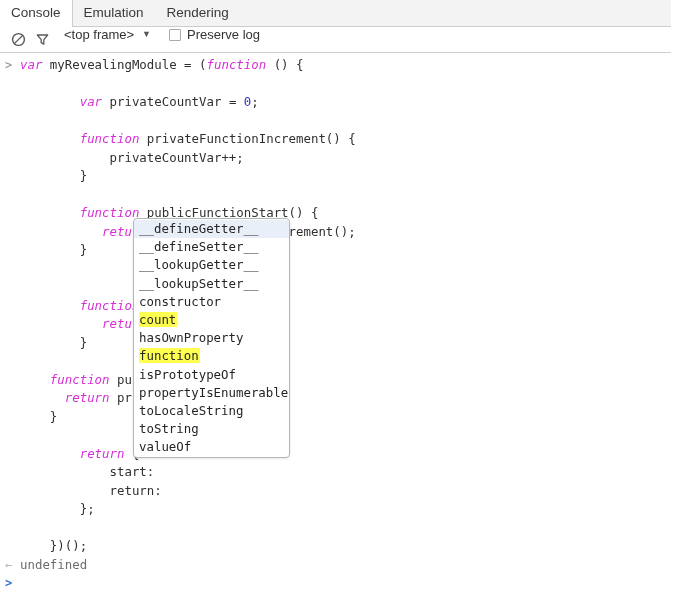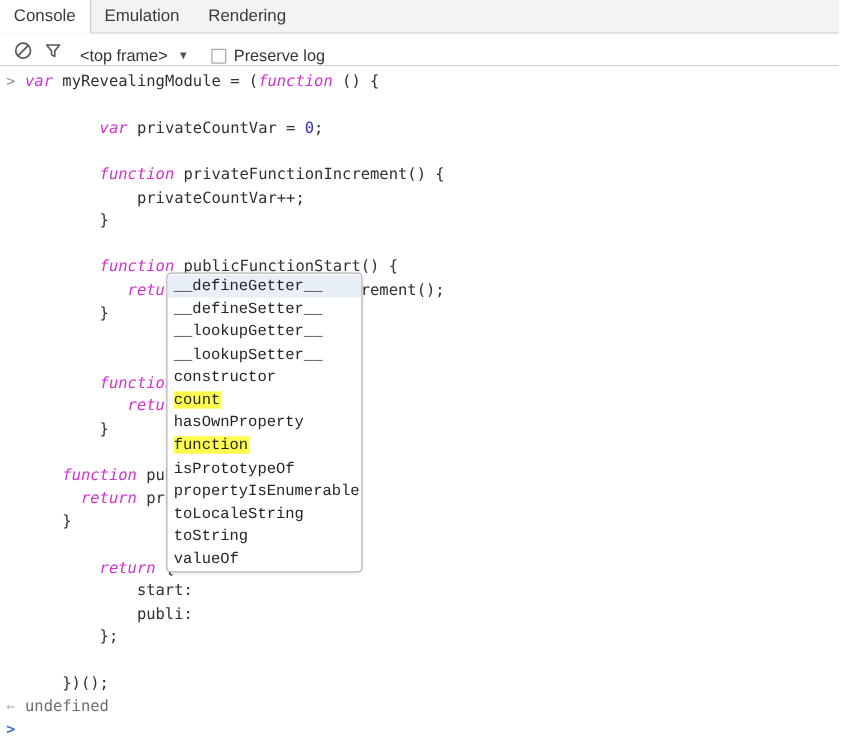--- a/index.html
+++ b/index.html
@@ -44,21 +44,21 @@
   .tab:first-child.active { border-left: none; }
 
   
   .toolbar {
     position: relative;
     height: 26px;
     width: 671px;
     background: #ffffff;
     border-bottom: 1px solid #cdcdcd;
     display: flex;
-    align-items: flex-end;
+    align-items: flex-start;
     padding-left: 6px;
   }
   .tbtn {
     width: 24px; height: 24px;
     display: flex; align-items: center; justify-content: center;
     cursor: default;
   }
   .frame-select {
     display: flex; align-items: center;
     margin-left: 10px;
@@ -144,21 +144,20 @@
     line-height: 18.2px;
     color: #252525;
     overflow: hidden;
   }
   .ac-item {
     height: 18.2px;
     padding-left: 5px;
     white-space: pre;
     cursor: default;
     user-select: none;
-    font-family: Liberation Mono, monospace;
   }
   .ac-item.selected { background: #e8eff9; }
   .ac-item .hl {
     background: #ffff4f;
     padding: 0 1px 0 0;
   }
 </style>
 </head>
 <body>
 
@@ -220,21 +219,21 @@
         <div class="cline"><span class="pl">        </span><span class="kw">function</span><span class="pl"> p</span></div>
         <div class="cline"><span class="pl">           </span><span class="kw">return</span><span class="pl"> p</span></div>
         <div class="cline"><span class="pl">        }</span></div>
         <div class="cline blank"></div>
         <div class="cline"><span class="pl">    </span><span class="kw">function</span><span class="pl"> publi</span></div>
         <div class="cline"><span class="pl">      </span><span class="kw">return</span><span class="pl"> priva</span></div>
         <div class="cline"><span class="pl">    }</span></div>
         <div class="cline blank"></div>
         <div class="cline"><span class="pl">        </span><span class="kw">return</span><span class="pl"> {</span></div>
         <div class="cline"><span class="pl">            start:</span></div>
-        <div class="cline"><span class="pl">            publi:</span></div>
+        <div class="cline"><span class="pl">            return:</span></div>
         <div class="cline"><span class="pl">        };</span></div>
         <div class="cline blank"></div>
         <div class="cline"><span class="pl">    })();</span></div>
         <div class="cline"><span class="gutter light">←</span><span class="grey">undefined</span></div>
       </div>
 
     <div class="cline" style="position:relative;">
       <span class="gutter blue">&gt;</span>
       
     </div>

